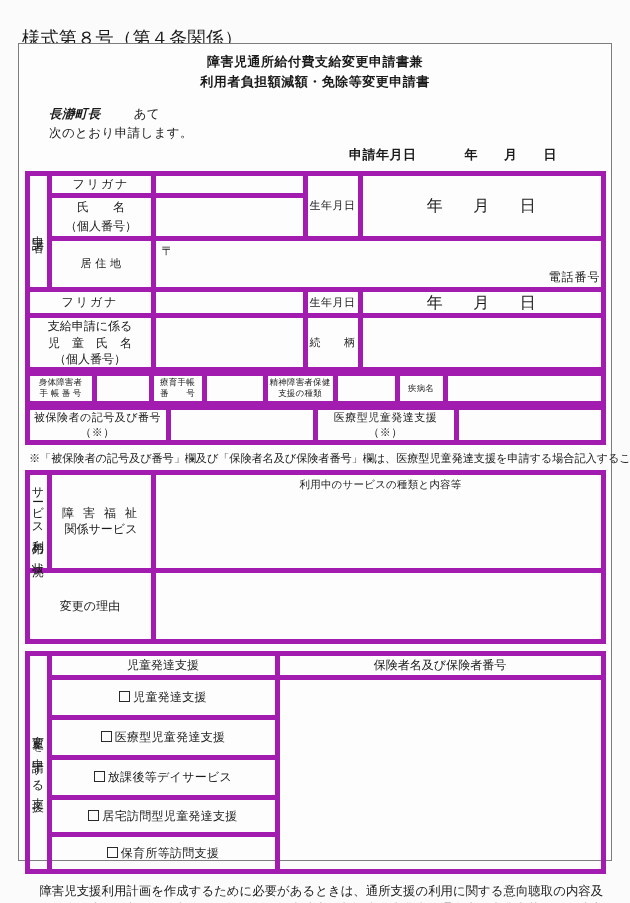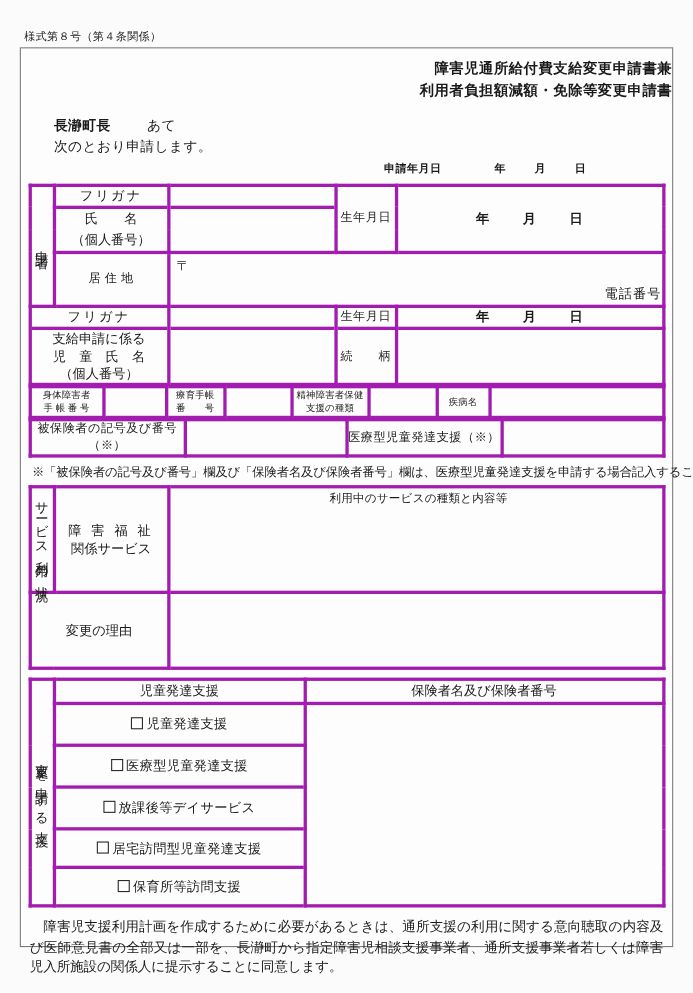--- a/index.html
+++ b/index.html
@@ -18,74 +18,74 @@
   .page {
     position: absolute;
     left: 0; top: 0;
     width: 630px;
     height: 903px;
   }
   .form-no {
     position: absolute;
     left: 22px;
     top: 26px;
-    font-size: 10px;
+    font-size: 18px;
     letter-spacing: 0.4px;
     white-space: nowrap;
   }
   .frame {
     position: absolute;
     left: 18px;
     top: 43px;
     width: 594px;
     height: 818px;
     border: 1px solid #7d7d7d;
     box-sizing: border-box;
     background: #fdfdfd;
   }
   .title-block {
     padding-top: 8px;
-    text-align: right;
+    text-align: center;
     font-weight: bold;
     font-size: 13px;
     line-height: 1.5;
     letter-spacing: 0.5px;
   }
   .addressee {
     margin-top: 14px;
     padding-left: 30px;
     font-size: 12.5px;
     line-height: 1.55;
     letter-spacing: 0.4px;
   }
-  .addressee .mayor { font-weight: bold; }
+  .addressee .mayor { font-weight: bold; font-style: italic; }
   .addressee .gap { display: inline-block; width: 26px; }
   .apply-date {
     margin-top: 2px;
     text-align: left;
     padding-left: 330px;
-    font-size: 10px;
+    font-size: 13px;
     font-weight: bold;
     letter-spacing: 0.5px;
     white-space: nowrap;
     font-family: Liberation Mono, monospace;
   }
   .apply-date .sp1 { display: inline-block; width: 48px; }
   .apply-date .sp2 { display: inline-block; width: 26px; }
 
   
   table.grid {
     border-collapse: collapse;
     table-layout: fixed;
     width: 576px;
     margin: 0 auto;
     font-size: 12px;
   }
   table.grid td {
-    border: 3px solid #a21caf;
+    border: 5px solid #a21caf;
     padding: 0;
     vertical-align: middle;
     text-align: center;
     line-height: 1.35;
   }
   .mainwrap { margin-top: 7px; }
 
   .vlabel {
     writing-mode: vertical-rl;
     text-orientation: upright;
@@ -103,24 +103,23 @@
     font-size: 12px;
     letter-spacing: 2px;
   }
   .dashed-right {
     border-bottom: 1px dashed #8a8a8a !important;
   }
   .nobottom { border-bottom: none !important; }
   .notop { border-top: none !important; }
 
   .ymd {
-    font-size: 12px;
+    font-size: 16px;
     letter-spacing: 0.5px;
     white-space: nowrap;
-    font-weight: bold;
   }
   .ymd .s { display: inline-block; width: 30px; }
   .addr-inner {
     height: 46px;
     position: relative;
   }
   .addr-inner .zipmark {
     position: absolute; left: 6px; top: 2px;
     font-size: 12px;
   }

